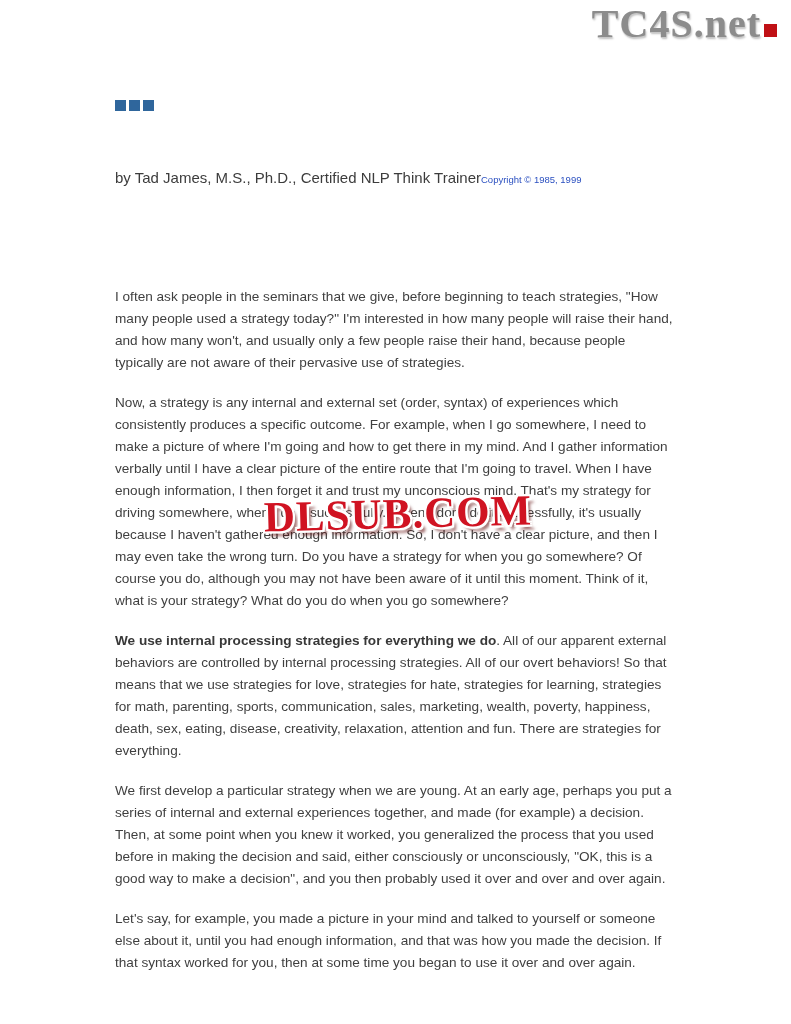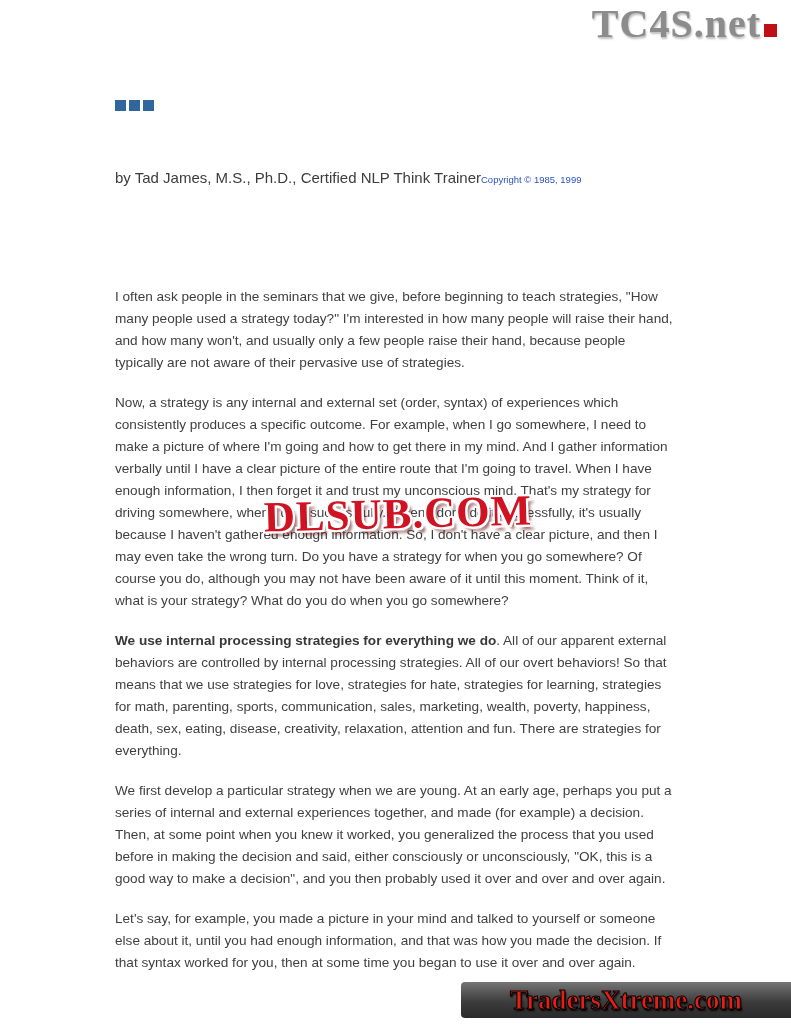--- a/index.html
+++ b/index.html
@@ -152,17 +152,14 @@
   <div class="article-body">
     <p><span>I often ask people in the seminars that we give, before beginning to teach strategies, "How many people used a strategy today?" I'm interested in how many people will raise their hand, and how many won't, and usually only a few people raise their hand, because people typically are not aware of their pervasive use of strategies.</span></p>
     <p><span>Now, a strategy is any internal and external set (order, syntax) of experiences which consistently produces a specific outcome. For example, when I go somewhere, I need to make a picture of where I'm going and how to get there in my mind. And I gather information verbally until I have a clear picture of the entire route that I'm going to travel. When I have enough information, I then forget it and trust my unconscious mind. That's my strategy for driving somewhere, when I do it successfully. When I don't do it successfully, it's usually because I haven't gathered enough information. So, I don't have a clear picture, and then I may even take the wrong turn. Do you have a strategy for when you go somewhere? Of course you do, although you may not have been aware of it until this moment. Think of it, what is your strategy? What do you do when you go somewhere?</span></p>
     <p><strong>We use internal processing strategies for everything we do</strong><span>. All of our apparent external behaviors are controlled by internal processing strategies. All of our overt behaviors! So that means that we use strategies for love, strategies for hate, strategies for learning, strategies for math, parenting, sports, communication, sales, marketing, wealth, poverty, happiness, death, sex, eating, disease, creativity, relaxation, attention and fun. There are strategies for everything.</span></p>
     <p><span>We first develop a particular strategy when we are young. At an early age, perhaps you put a series of internal and external experiences together, and made (for example) a decision. Then, at some point when you knew it worked, you generalized the process that you used before in making the decision and said, either consciously or unconsciously, "OK, this is a good way to make a decision", and you then probably used it over and over and over again.</span></p>
     <p><span>Let's say, for example, you made a picture in your mind and talked to yourself or someone else about it, until you had enough information, and that was how you made the decision. If that syntax worked for you, then at some time you began to use it over and over again.</span></p>
   </div>
 
   <div class="dlsub-stamp">DLSUB.COM</div>
 
-  <div class="bottom-banner">
-    <span class="banner-text">TradersXtreme.com</span>
-  </div>
 
 </div>
 
 </body></html>

